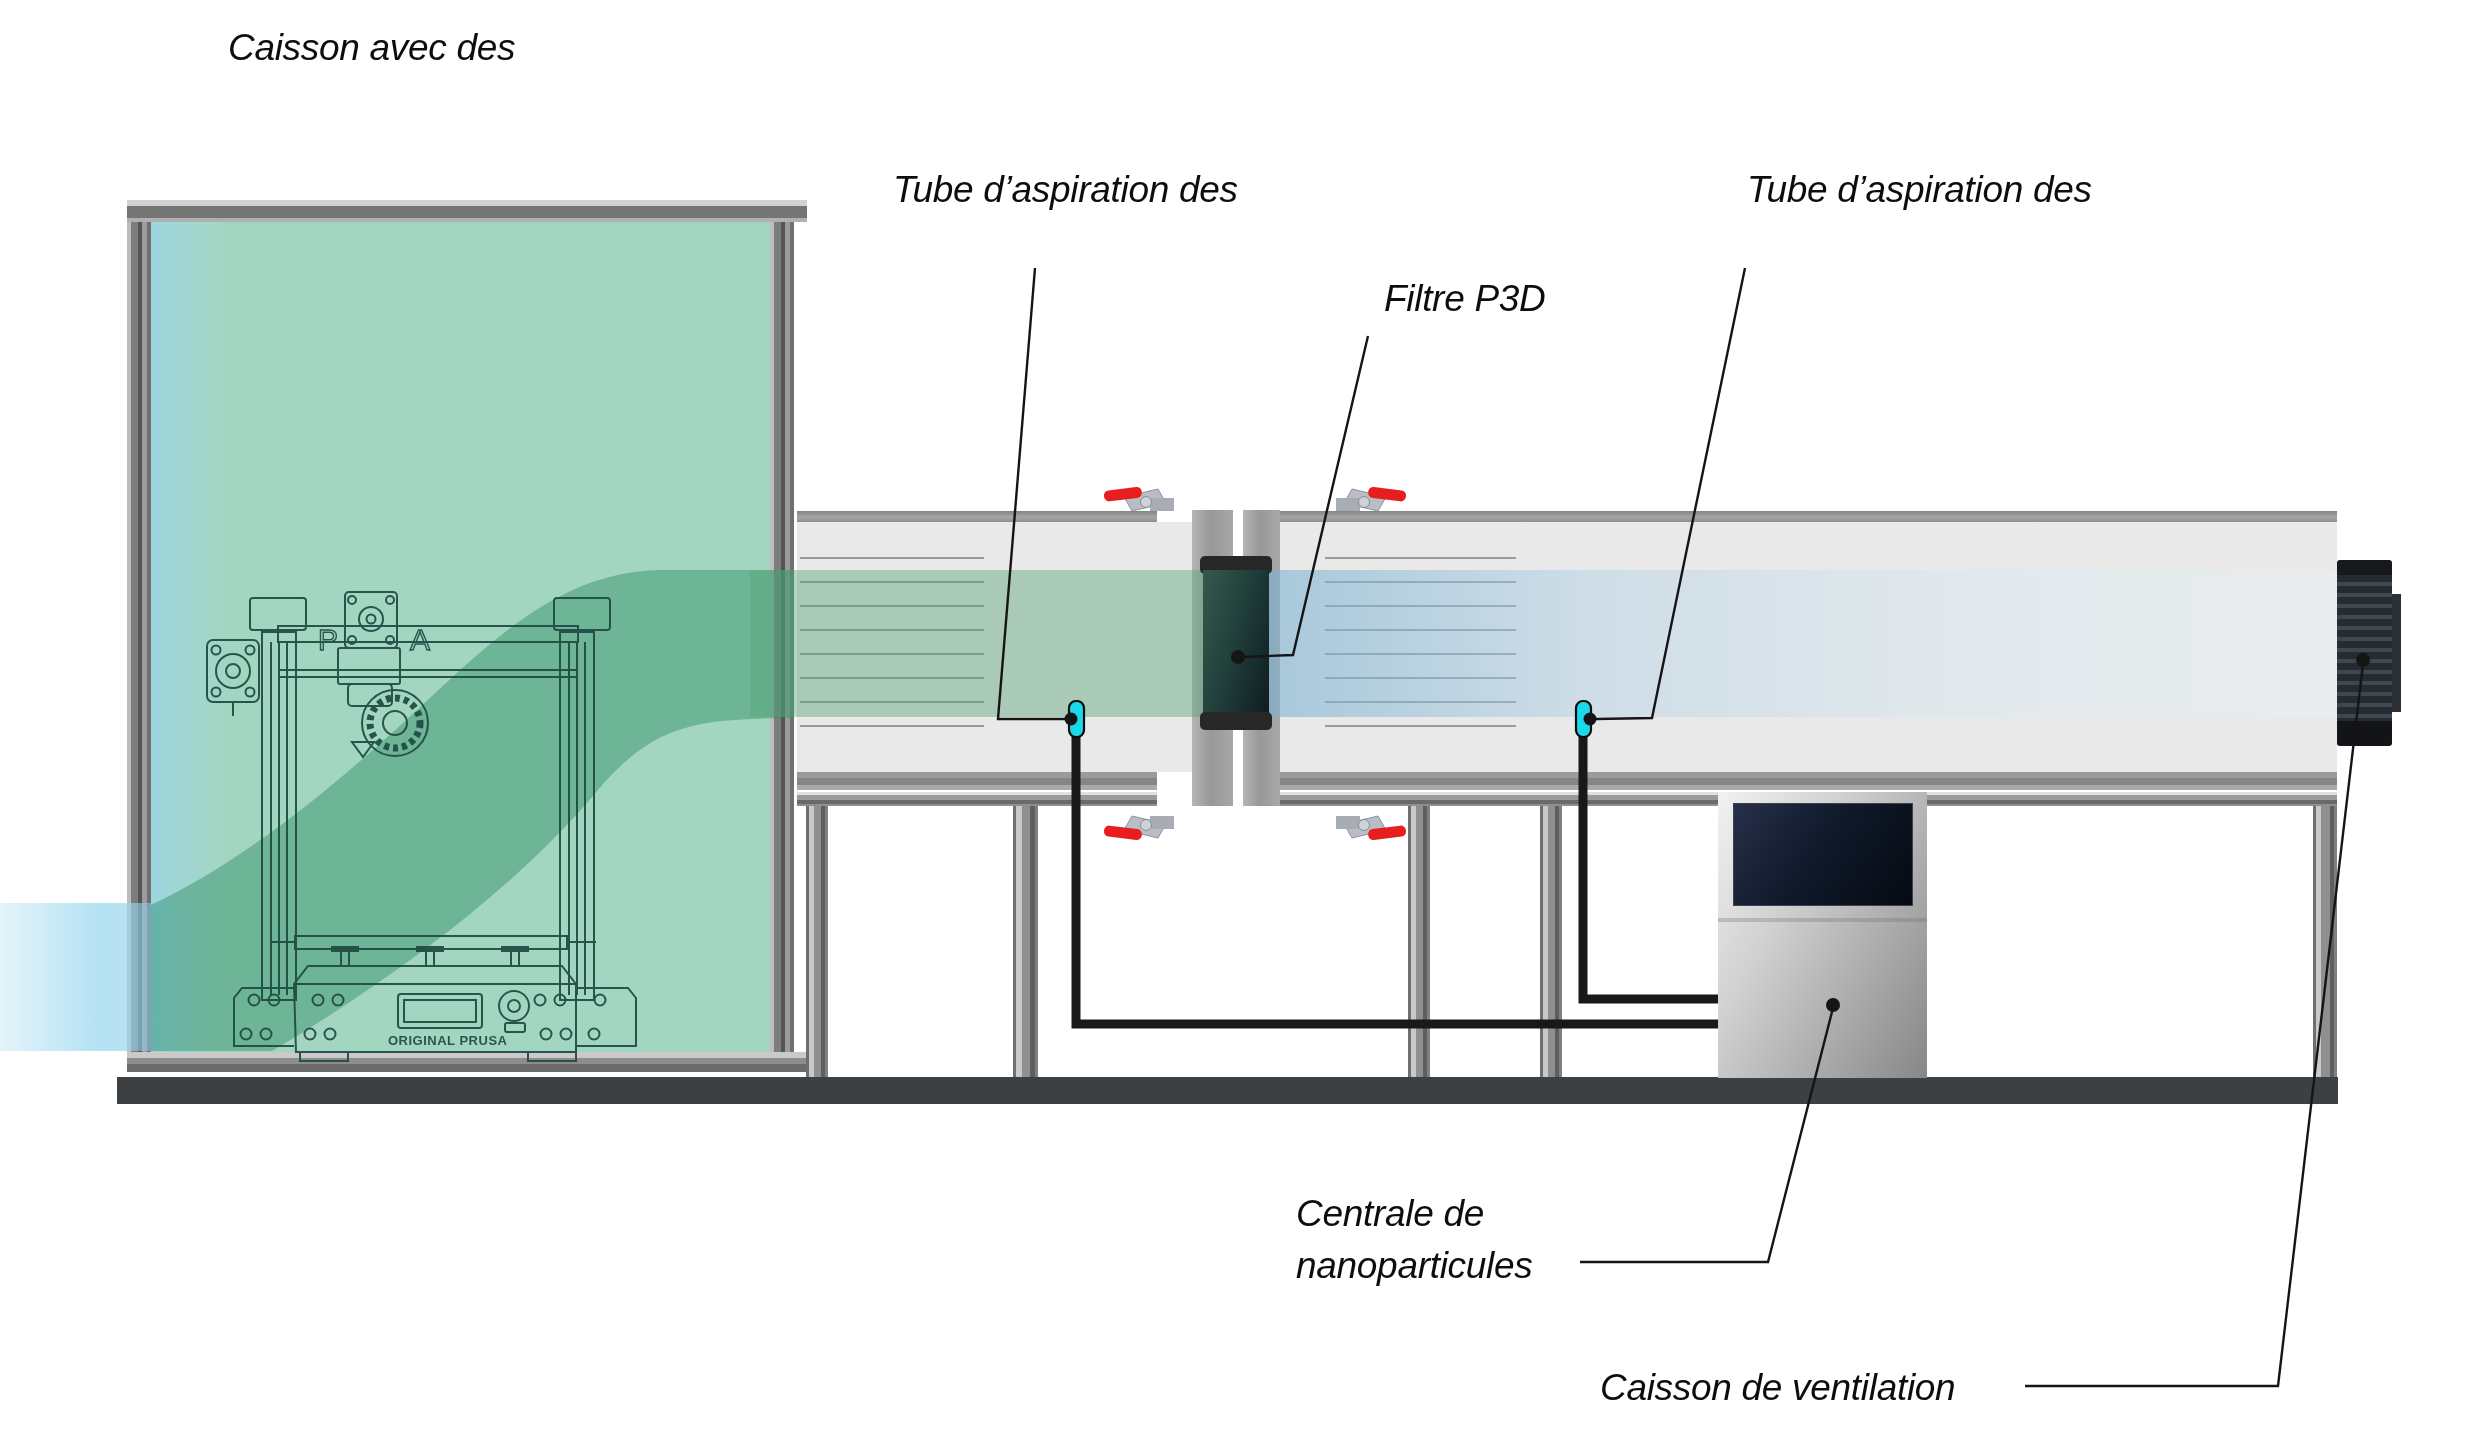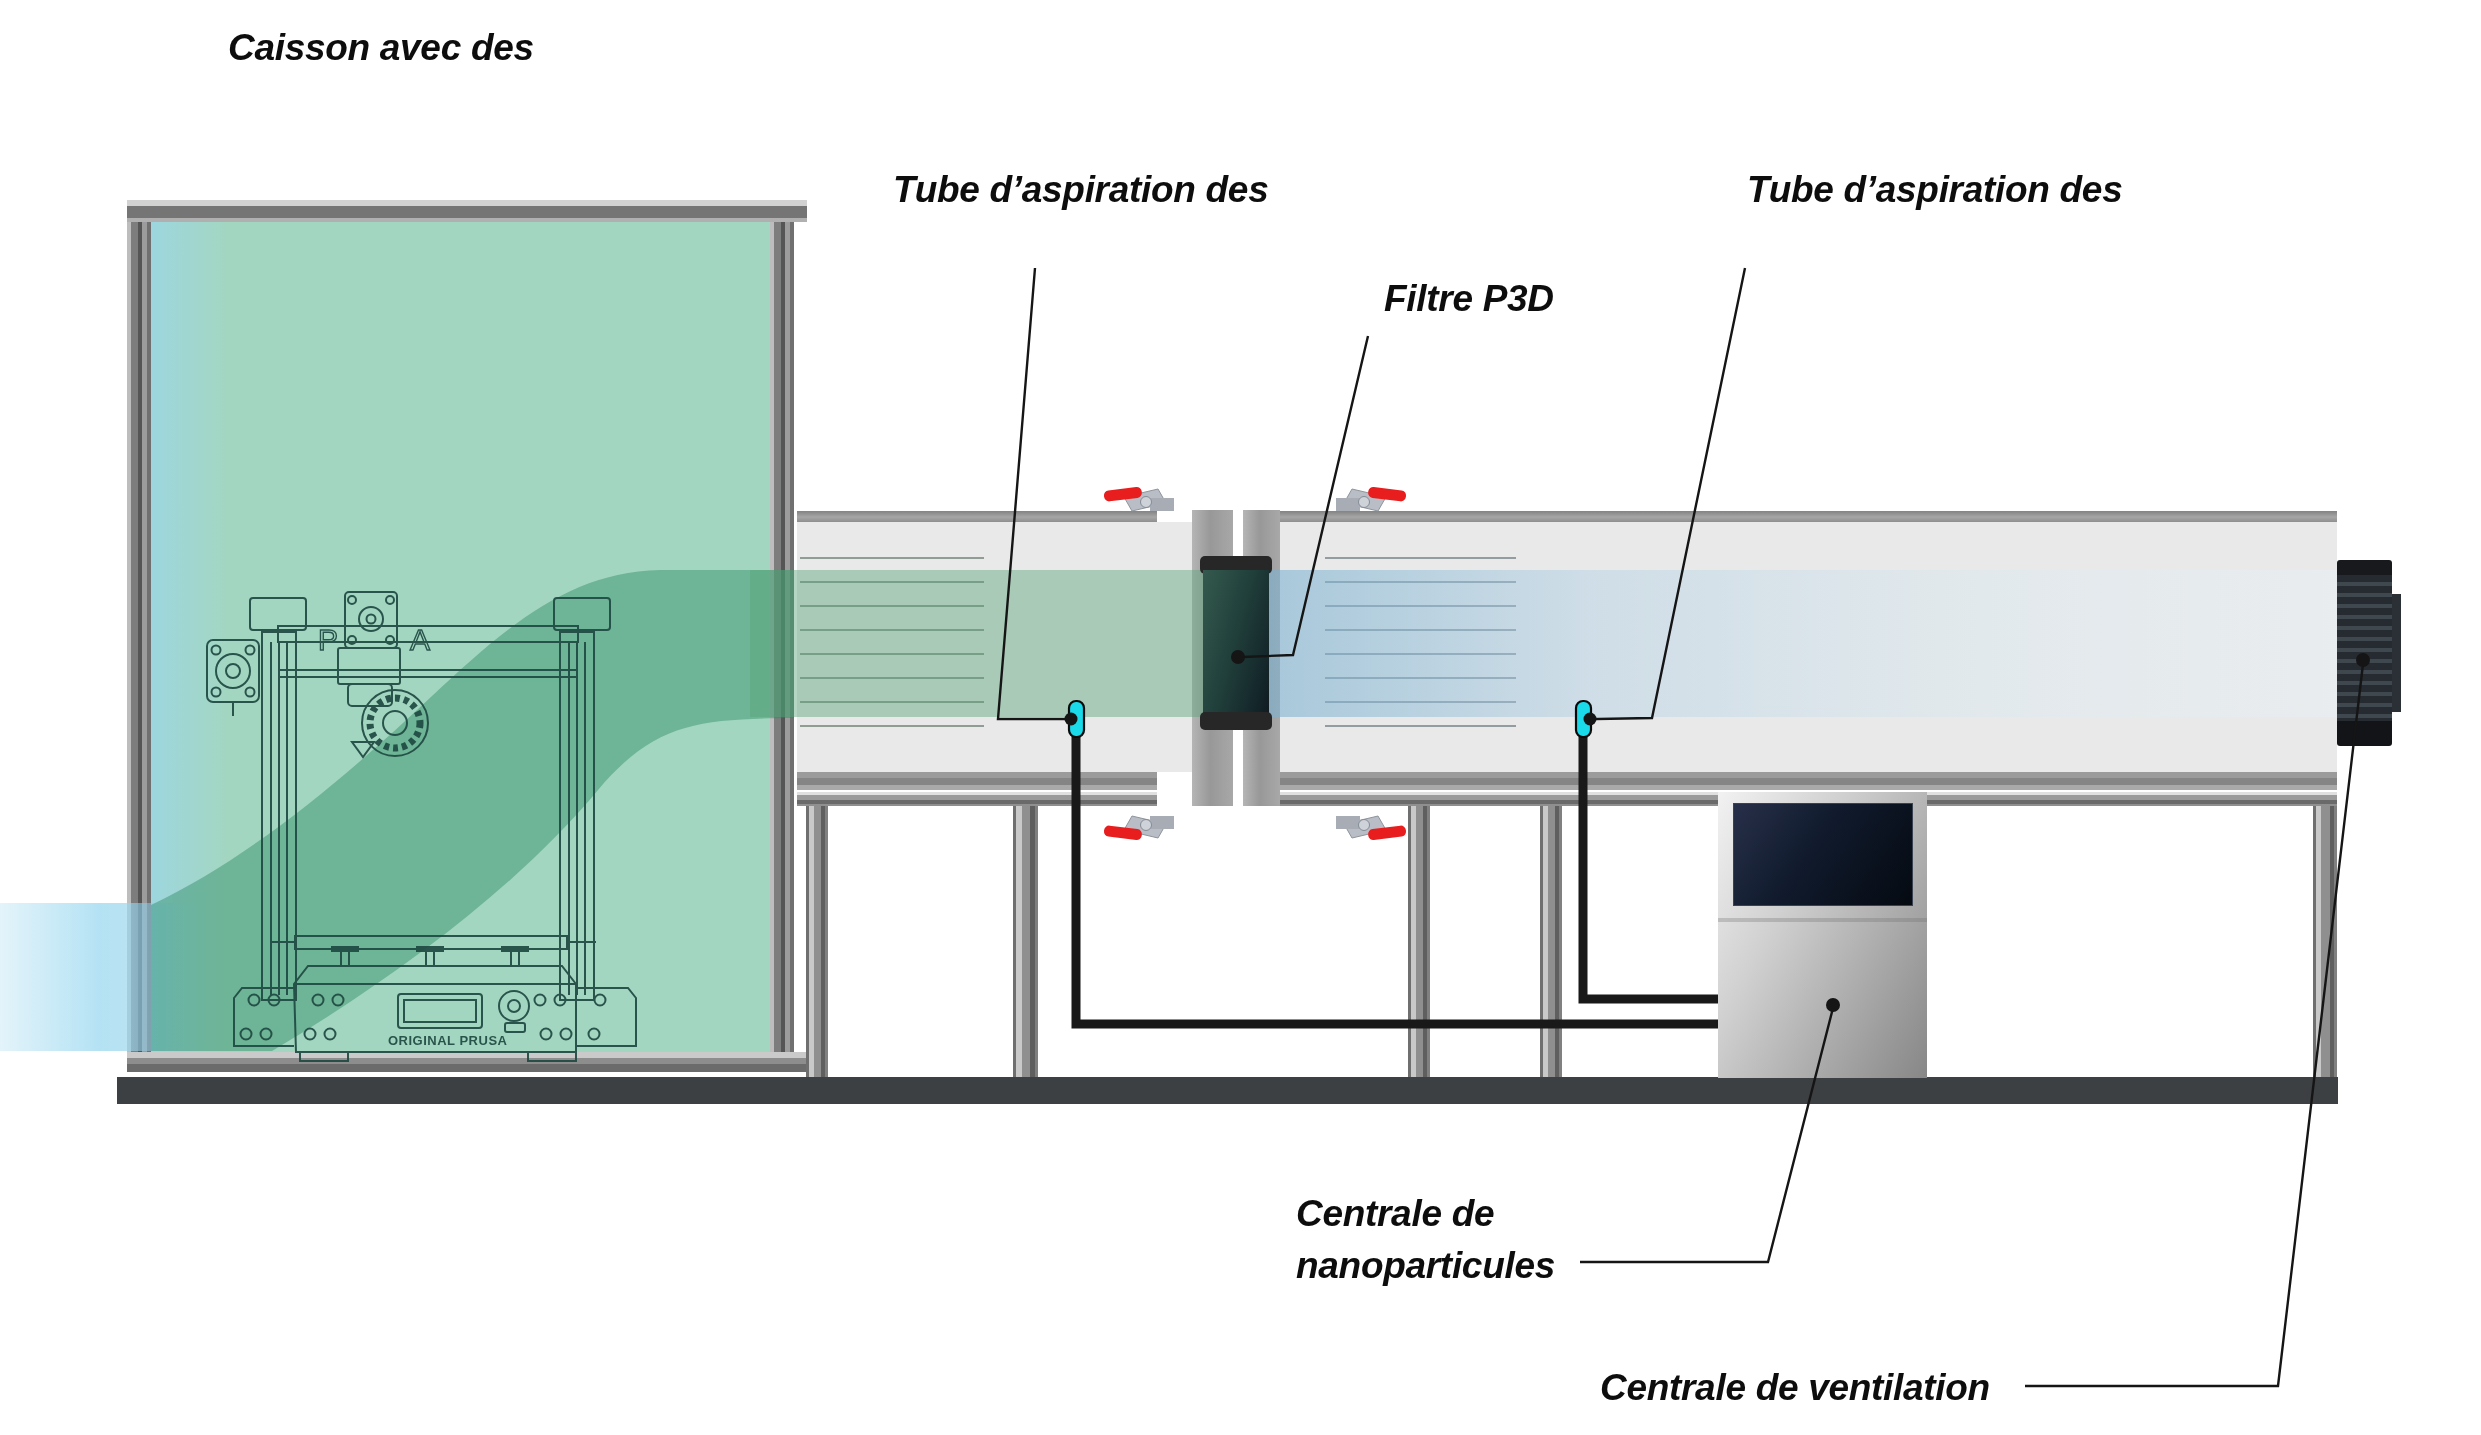--- a/index.html
+++ b/index.html
@@ -1,19 +1,19 @@
 <!DOCTYPE html>
 <html style="--flow-green: rgba(47,140,100,0.45); --band-green: rgba(88,164,122,0.45); --band-blue-start: rgba(124,178,209,0.60); --band-blue-end: rgba(233,244,250,0.30); --port-cyan: #1ad9e9; --valve-red: #e81e1e; --caisson-mint: #a3d6c0; --floor-gray: #3d4043;"><head>
 <meta charset="utf-8">
 <style>
   html,body{margin:0;padding:0;background:#ffffff;}
   body{font-family:"Liberation Sans", sans-serif;}
   #stage{position:relative;width:2481px;height:1435px;background:#fff;overflow:hidden;}
   .abs{position:absolute;}
-  .label{position:absolute;font-style:italic;font-size:37px;line-height:52px;color:#0d0d0d;white-space:nowrap;letter-spacing:-0.3px;z-index:9;font-weight:bold;}
+  .label{position:absolute;font-style:italic;font-size:37px;line-height:52px;color:#0d0d0d;white-space:nowrap;letter-spacing:-0.3px;z-index:9;}
   
   .cz-top-beam{left:127px;top:200px;width:680px;height:22px;background:linear-gradient(180deg,#d2d2d2 0 28%,#757575 28% 82%,#b0b0b0 82%);z-index:1;}
   .cz-col{top:222px;width:24px;height:830px;background:linear-gradient(90deg,#bdbdbd 0 18%,#7d7d7d 18% 45%,#555 45% 62%,#9c9c9c 62% 84%,#707070 84%);z-index:1;}
   .cz-interior{left:151px;top:222px;width:619px;height:830px;background:linear-gradient(90deg,rgba(156,214,228,.85),rgba(156,214,228,0) 13%),var(--caisson-mint);z-index:1;}
   .cz-bottom-beam{left:127px;top:1052px;width:680px;height:20px;background:linear-gradient(180deg,#cacaca 0 30%,#8d8d8d 30% 62%,#6b6b6b 62%);z-index:1;}
   .intake-band{left:0;top:903px;width:198px;height:148px;background:linear-gradient(90deg,rgba(226,243,250,.95),rgba(167,221,242,.85) 50%,rgba(142,207,233,.6) 72%,rgba(142,207,233,0));z-index:3;}
   
   .top-rail{top:511px;height:11px;background:linear-gradient(180deg,#838383,#a6a6a6 55%,#8e8e8e);z-index:1;}
   .duct-interior{top:522px;height:250px;background:#e9e9e9;z-index:1;}
   .bottom-rail{top:772px;height:18px;background:linear-gradient(180deg,#9b9b9b 0 35%,#858585 35% 70%,#a9a9a9 70%);z-index:1;}
@@ -237,15 +237,15 @@
     <div>Tube d’aspiration des</div>
   </div>
   <div class="label" style="left:1384px;top:273px;">Filtre P3D</div>
   <div class="label" style="left:1747px;top:164px;">
     <div>Tube d’aspiration des</div>
   </div>
   <div class="label" style="left:1296px;top:1188px;">
     <div>Centrale de</div>
     <div>nanoparticules</div>
   </div>
-  <div class="label" style="left:1600px;top:1362px;">Centrale de ventilation</div>
+  <div class="label" style="left:1600px;top:1362px;">Caisson de ventilation</div>
 
 </div>
 
 </body></html>

